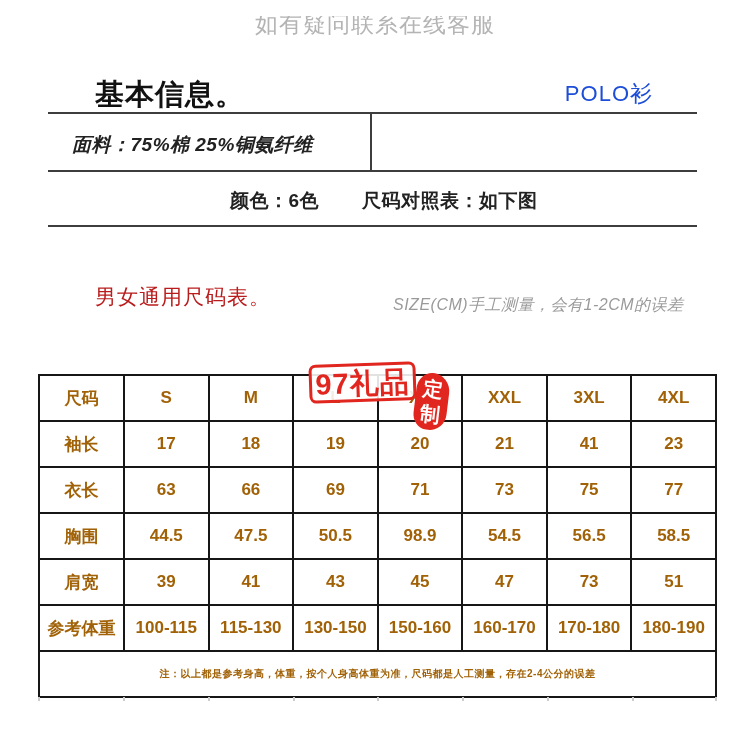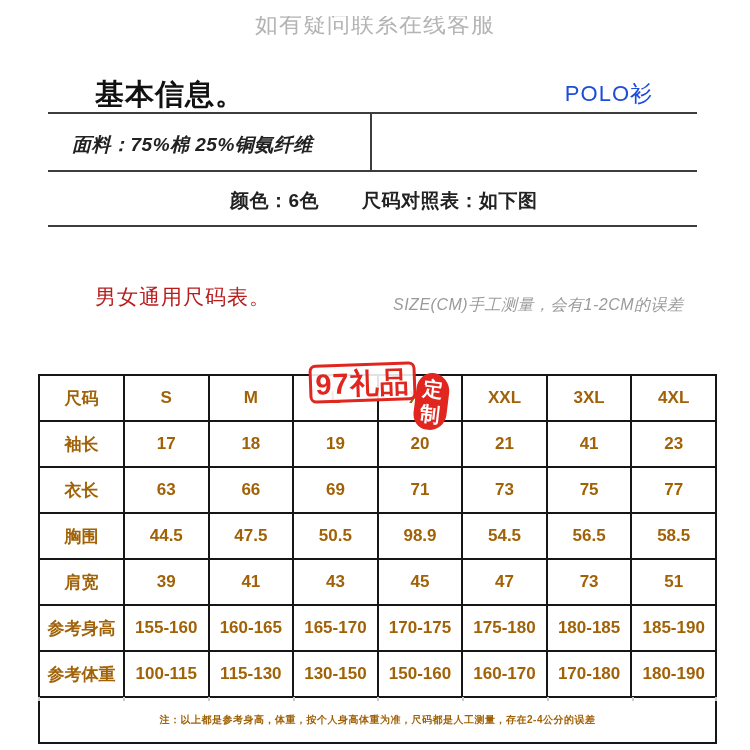--- a/index.html
+++ b/index.html
@@ -147,30 +147,20 @@
           <td>肩宽</td>
           <td>39</td>
           <td>41</td>
           <td>43</td>
           <td>45</td>
           <td>47</td>
           <td>73</td>
           <td>51</td>
         </tr>
         <tr>
-          <td>参考身高</td>
-          <td>155-160</td>
-          <td>160-165</td>
-          <td>165-170</td>
-          <td>170-175</td>
-          <td>175-180</td>
-          <td>180-185</td>
-          <td>185-190</td>
-        </tr>
-        <tr>
           <td>参考体重</td>
           <td>100-115</td>
           <td>115-130</td>
           <td>130-150</td>
           <td>150-160</td>
           <td>160-170</td>
           <td>170-180</td>
           <td>180-190</td>
         </tr>
         <tr>

